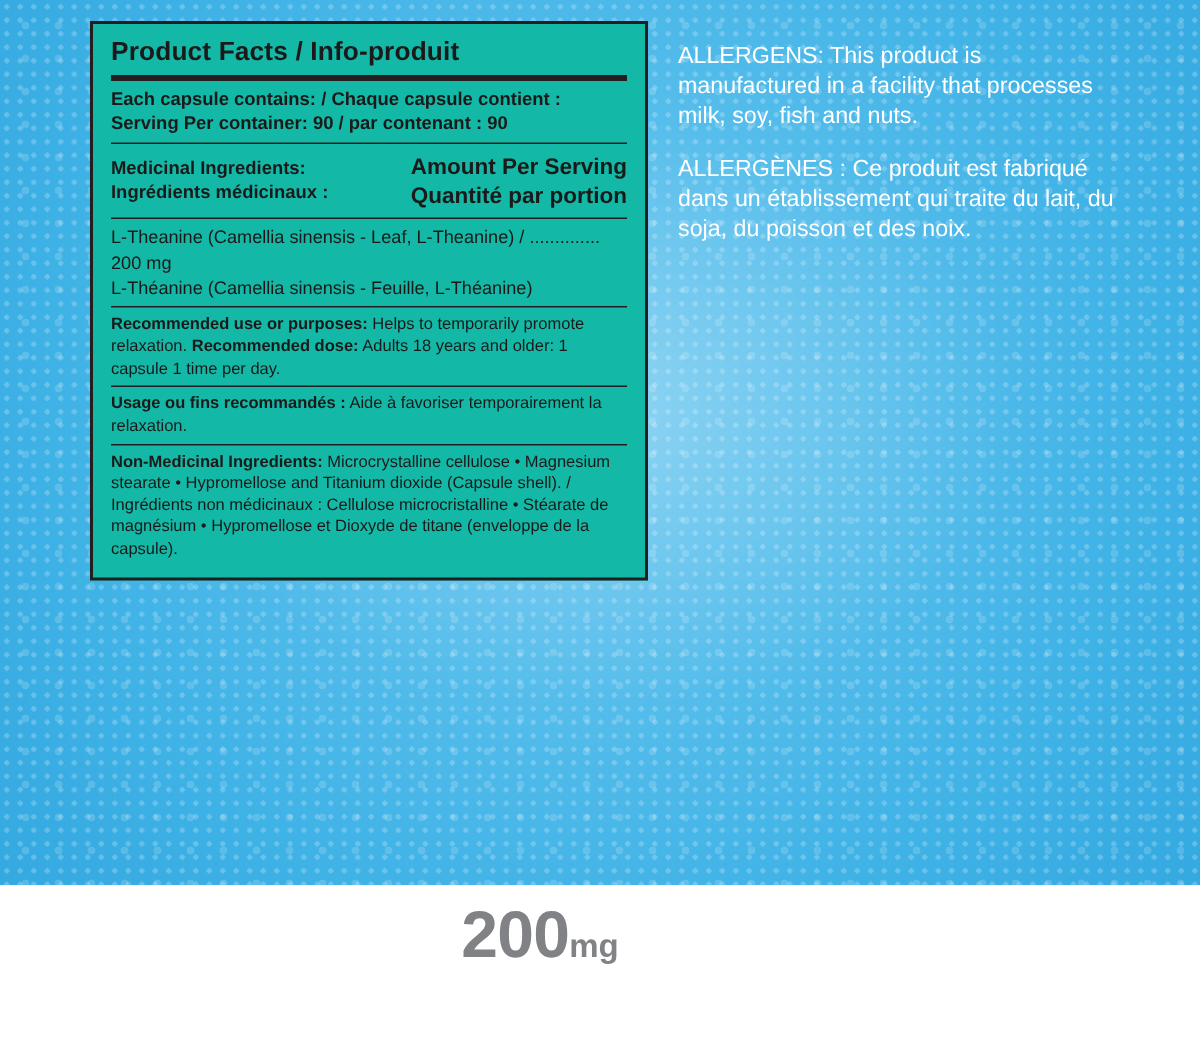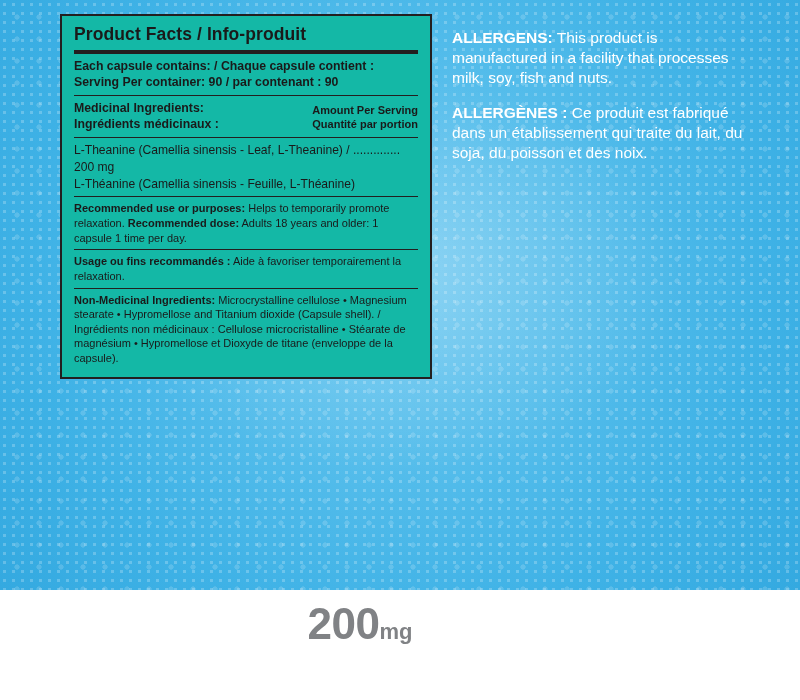--- a/index.html
+++ b/index.html
@@ -91,21 +91,21 @@
     display: flex;
     justify-content: space-between;
     align-items: center;
   }
   .facts-row .left {
     font-size: 12.3px;
     font-weight: bold;
     line-height: 1.34;
   }
   .facts-row .right {
-    font-size: 11px;
+    font-size: 15px;
     font-weight: bold;
     line-height: 1.3;
     text-align: right;
     padding-top: 2px;
     white-space: pre-line;
   }
   .ing-line {
     font-size: 12.1px;
     line-height: 1.42;
   }
@@ -120,21 +120,21 @@
   .allergens {
     position: absolute;
     left: 452px;
     top: 28px;
     width: 300px;
     color: #ffffff;
     font-size: 15.5px;
     line-height: 1.28;
   }
   .allergens .blk { margin-bottom: 16px; }
-  .allergens b { font-weight: bold; }
+  .allergens b { font-weight: normal; }
 
   
   .bottom {
     position: absolute;
     left: 0;
     top: 590px;
     width: 720px;
     height: 110px;
     background: #ffffff;
     text-align: center;

